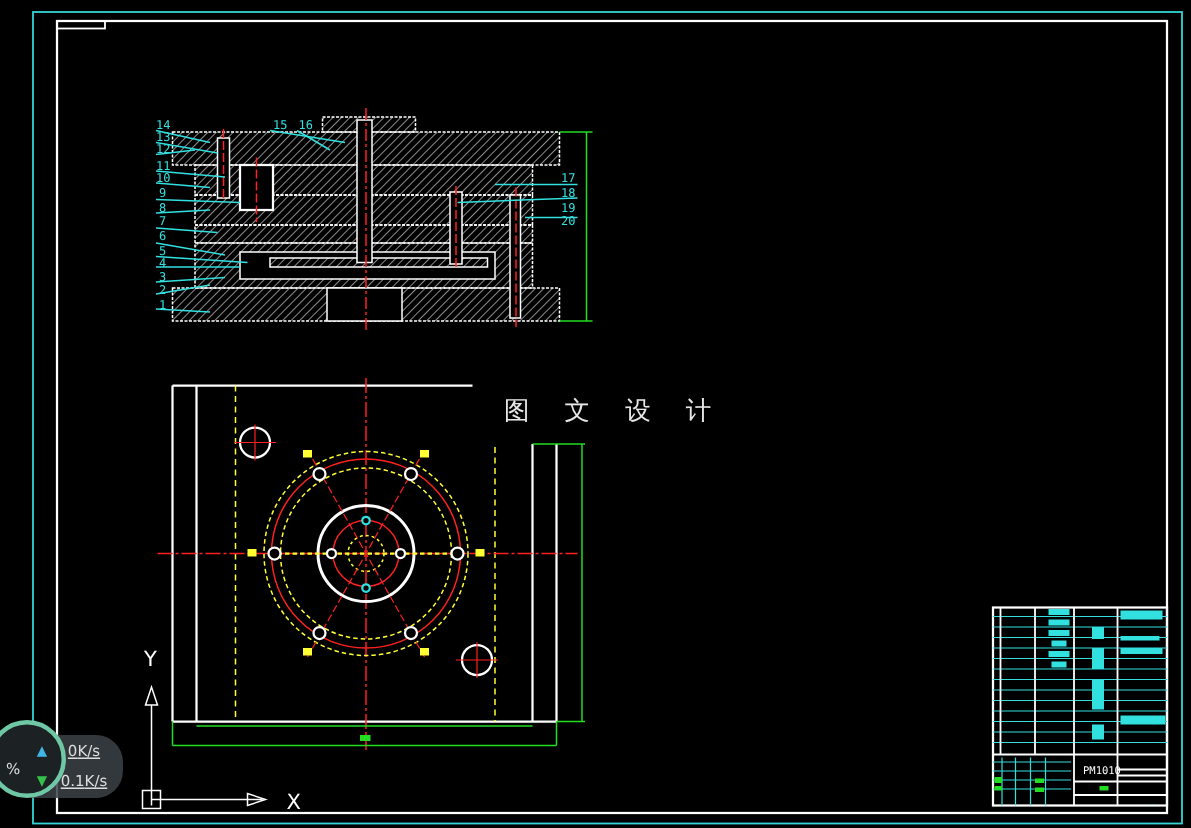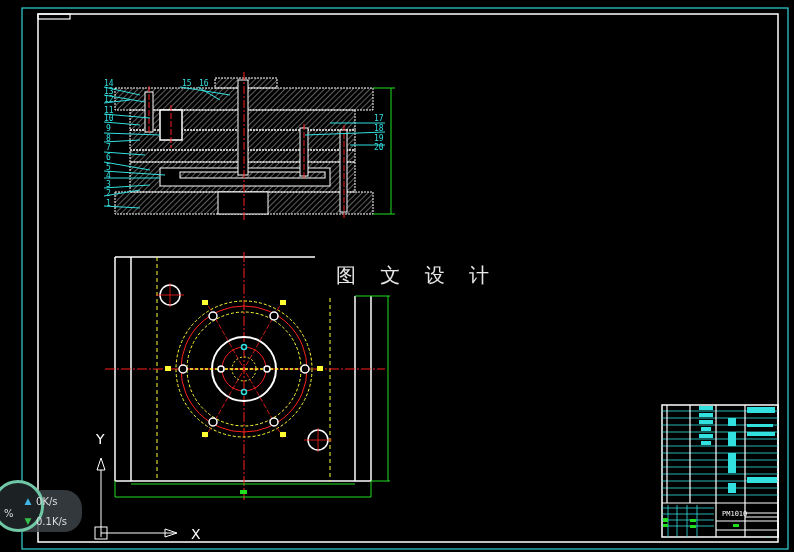--- a/index.html
+++ b/index.html
@@ -3,22 +3,22 @@
 <meta charset="utf-8">
 <style>
   html,body{margin:0;padding:0;background:#000;}
   body{width:794px;height:552px;position:relative;overflow:hidden;font-family:"DejaVu Sans",sans-serif;}
   #cad{position:absolute;left:0;top:0;width:794px;height:552px;}
   .gauge{position:absolute;left:-8px;top:480px;width:52px;height:52px;border-radius:50%;background:#1c2124;border:3px solid #6fc7a5;box-sizing:border-box;}
   .gauge-text{position:absolute;left:4px;top:508px;color:#ddd;font-size:10px;font-family:"DejaVu Sans",sans-serif;}
   .netpanel{position:absolute;left:20px;top:490px;width:62px;height:42px;background:rgba(60,66,72,0.85);border-radius:0 18px 18px 0;}
   .net-row{position:absolute;left:20px;width:62px;height:20px;display:flex;align-items:center;font-size:10px;color:#ddd;}
   .net-row .arr{width:16px;text-align:center;font-size:9px;}
-  .net-row .val{flex:1;text-align:left;padding-right:6px;}
-  .big-text{position:absolute;left:336px;top:262px;color:#e8e8e8;font-family:"DejaVu Serif",serif;font-size:20px;letter-spacing:9px;}
+  .net-row .val{flex:1;text-align:center;padding-right:6px;text-decoration:underline;}
+  .big-text{position:absolute;left:336px;top:262px;color:#e8e8e8;font-family:"DejaVu Serif",serif;font-size:17px;letter-spacing:9px;}
 </style>
 </head>
 <body>
 
 <svg id="cad" viewBox="0 0 794 552" xmlns="http://www.w3.org/2000/svg">
   <defs>
     <pattern id="hatch" width="4" height="4" patternUnits="userSpaceOnUse" patternTransform="rotate(45)">
       <line x1="0" y1="0" x2="0" y2="4" stroke="#bbb" stroke-width="1"></line>
     </pattern>
   </defs>

